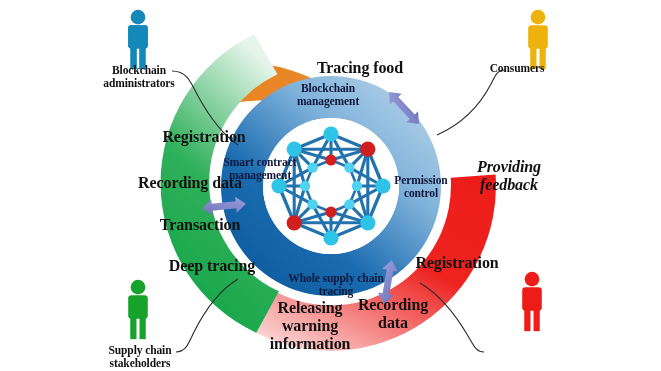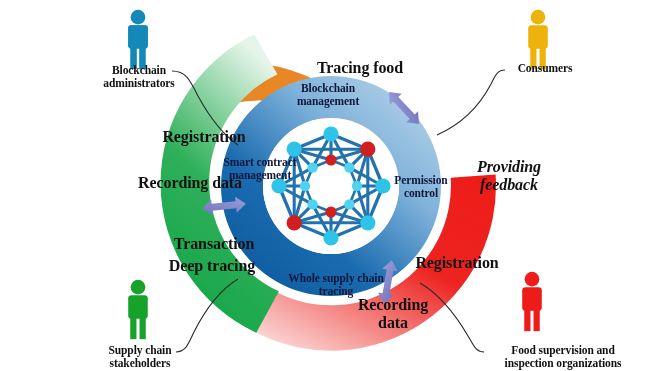--- a/index.html
+++ b/index.html
@@ -192,32 +192,32 @@
         <circle cx="0" cy="7" r="7.2" fill="#EE1C19"></circle>
         <rect x="-9.6" y="15" width="19.2" height="23" rx="3.2" fill="#EE1C19"></rect>
         <rect x="-7.6" y="36" width="6.1" height="22" fill="#EE1C19"></rect>
         <rect x="1.5" y="36" width="6.1" height="22" fill="#EE1C19"></rect>
       </g>
     </g>
   </svg>
 
   <div class="lbl lbl-actor" style="left:86px;top:64px;width:106px;">Blockchain
 administrators</div>
-  <div class="lbl lbl-actor" style="left:500px;top:62px;width:90px;">Consumers</div>
+  <div class="lbl lbl-actor" style="left:472px;top:62px;width:90px;">Consumers</div>
   <div class="lbl lbl-actor" style="left:88px;top:344px;width:104px;text-align:center;">Supply chain
 stakeholders</div>
-  <div class="lbl lbl-actor" style="left:470px;top:344px;width:186px;">Food supervision and
-inspection organizations</div>
 
   <div class="lbl lbl-outer" style="left:306px;top:59px;width:108px;">Tracing food</div>
   <div class="lbl lbl-outer" style="left:448px;top:158px;width:122px;font-style:italic;">Providing feedback</div>
   <div class="lbl lbl-outer" style="left:411px;top:254px;width:92px;">Registration</div>
   <div class="lbl lbl-outer" style="left:343px;top:296px;width:100px;">Recording data</div>
+  <div class="lbl lbl-outer" style="left:253px;top:299px;width:114px;">Releasing warning
+information</div>
   <div class="lbl lbl-outer" style="left:166px;top:257px;width:92px;text-align:center;">Deep tracing</div>
-  <div class="lbl lbl-outer" style="left:169px;top:216px;width:90px;margin-top:19px;">Transaction</div>
+  <div class="lbl lbl-outer" style="left:155px;top:216px;width:90px;">Transaction</div>
   <div class="lbl lbl-outer" style="left:138px;top:174px;width:104px;">Recording data</div>
   <div class="lbl lbl-outer" style="left:158px;top:128px;width:92px;">Registration</div>
 
   <div class="lbl lbl-inner" style="left:272px;top:82px;width:112px;">Blockchain
 management</div>
   <div class="lbl lbl-inner" style="left:274px;top:272px;width:124px;">Whole supply chain
 tracing</div>
   <div class="lbl lbl-inner" style="left:378px;top:174px;width:86px;">Permission
 control</div>
   <div class="lbl lbl-inner" style="left:206px;top:156px;width:108px;">Smart contract

